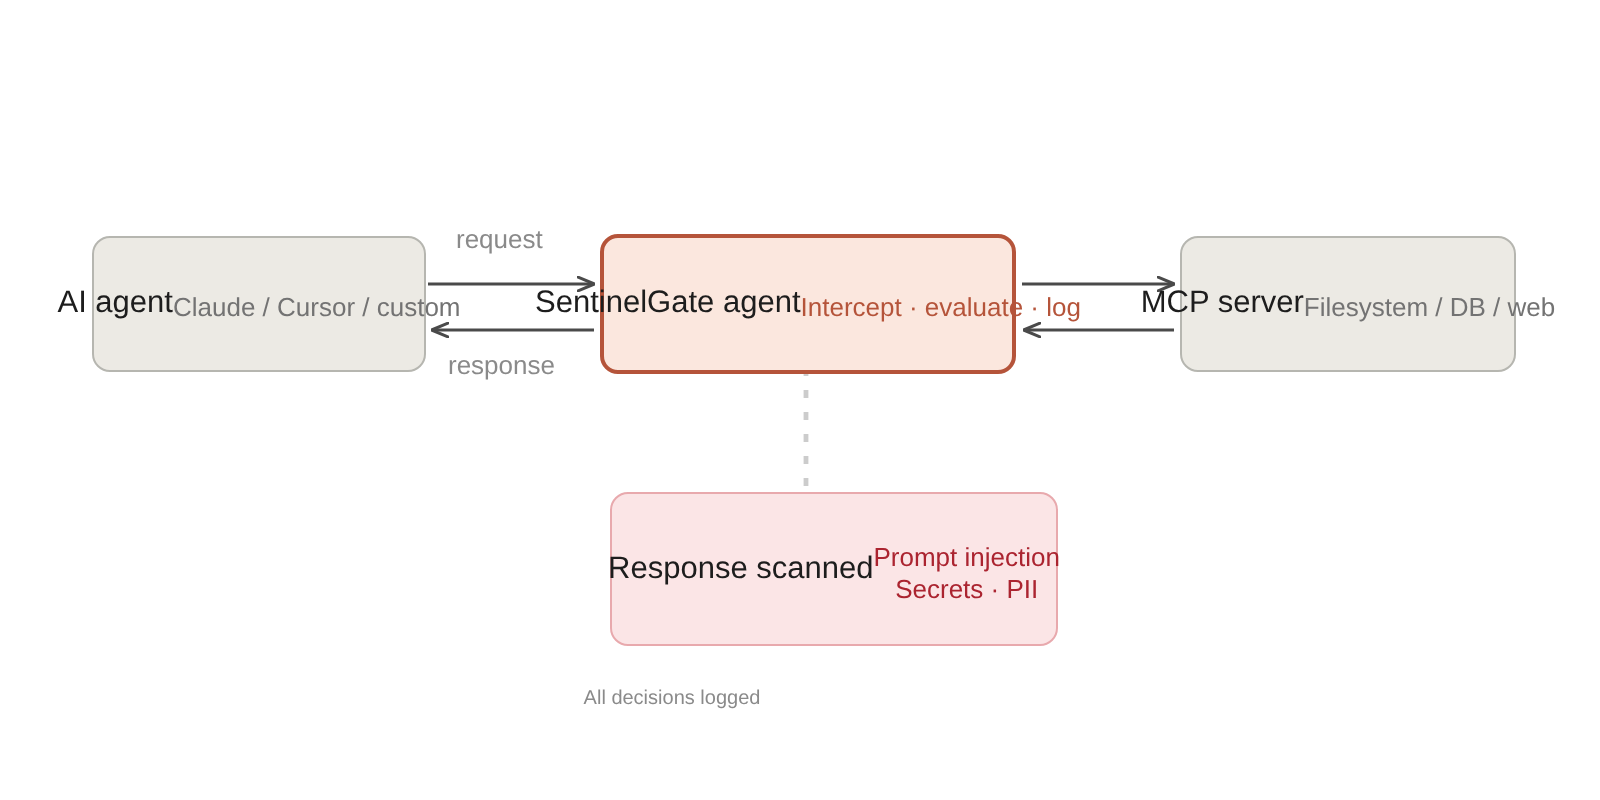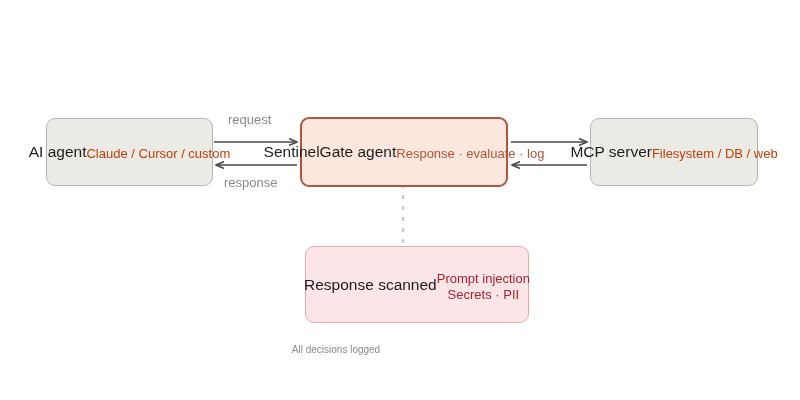--- a/index.html
+++ b/index.html
@@ -44,21 +44,21 @@
     line-height: 1.18;
     white-space: nowrap;
     margin-top: 4px;
   }
 
   
   .node--neutral {
     background: #eceae4;
     border: 1.2px solid #b6b6b0;
   }
-  .node--neutral .sub { color: #c2410c; text-align: center; }
+  .node--neutral .sub { color: #737373; text-align: center; }
 
   
   .node--proxy {
     background: #fbe7de;
     border: 2px solid #b5543a;
   }
   .node--proxy .sub { color: #b5543a; }
 
   
   .node--scan {
@@ -118,21 +118,21 @@
   <line x1="403" y1="184" x2="403" y2="246" stroke="#cccccc" stroke-width="2.4" stroke-dasharray="4 7"></line>
 </svg>
 
 <div class="node node--neutral" id="node-agent">
   <div class="title">AI agent</div>
   <div class="sub">Claude / Cursor / custom</div>
 </div>
 
 <div class="node node--proxy" id="node-proxy">
   <div class="title">SentinelGate agent</div>
-  <div class="sub">Response · evaluate · log</div>
+  <div class="sub">Intercept · evaluate · log</div>
 </div>
 
 <div class="node node--neutral" id="node-server">
   <div class="title">MCP server</div>
   <div class="sub">Filesystem / DB / web</div>
 </div>
 
 <div class="node node--scan" id="node-scan">
   <div class="title">Response scanned</div>
   <div class="sub">

